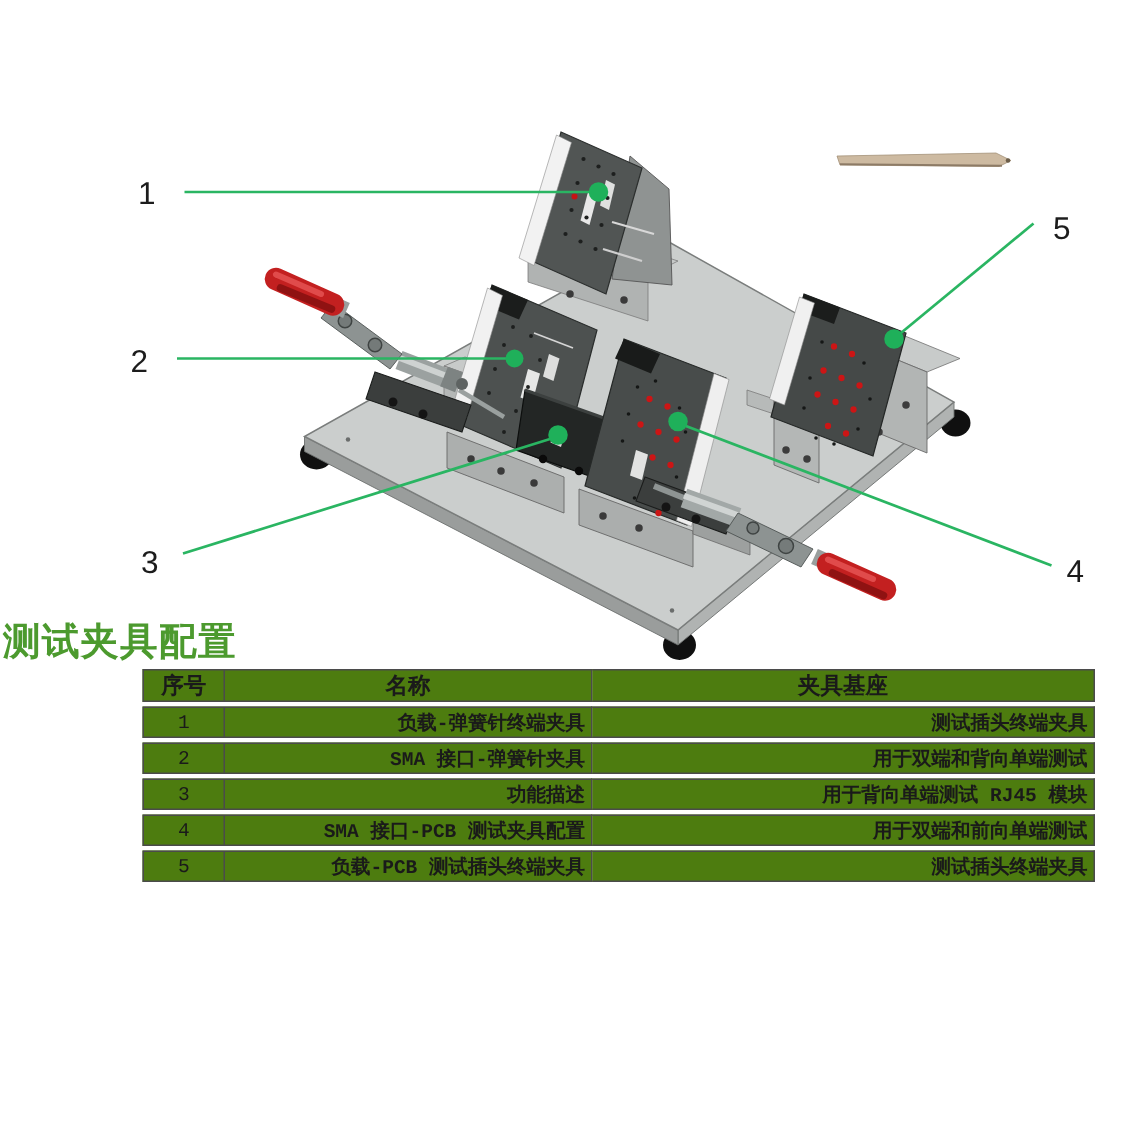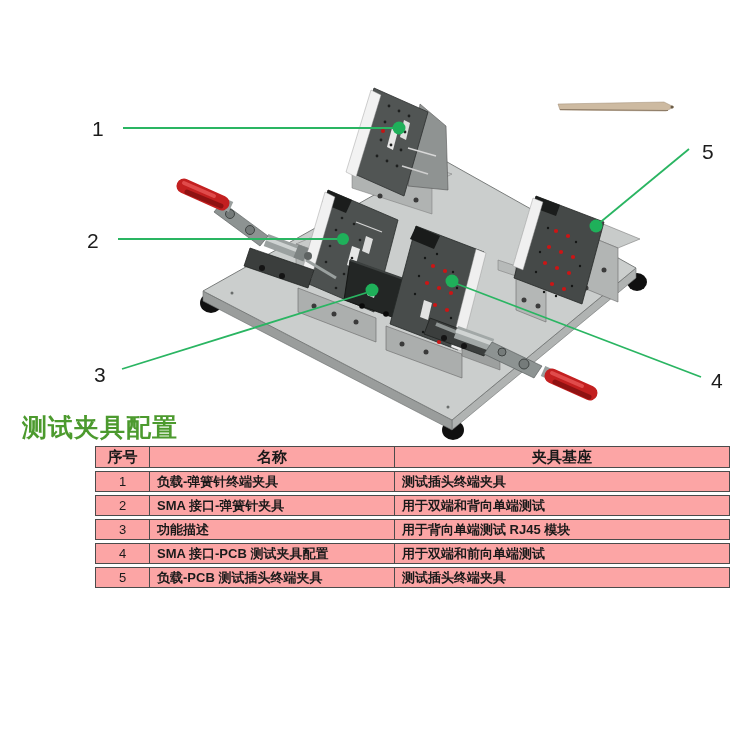--- a/index.html
+++ b/index.html
@@ -1,28 +1,28 @@
 <!DOCTYPE html>
 <html><head>
 <meta charset="utf-8">
 <style>
   html,body{margin:0;padding:0;background:#ffffff;}
   body{width:750px;height:750px;position:relative;overflow:hidden;
        font-family:"Liberation Sans","DejaVu Sans",sans-serif;}
   .stage{position:absolute;inset:0;}
   svg.diagram{position:absolute;top:0;left:0;display:block;}
-  .fig-title{position:absolute;left:22px;top:411px;font-size:25px;font-weight:bold;
+  .fig-title{position:absolute;left:2px;top:411px;font-size:25px;font-weight:bold;
              letter-spacing:1px;color:#4c9a2e;white-space:nowrap;}
   table.cfg{position:absolute;left:95px;top:443px;width:635px;table-layout:fixed;
             border-collapse:separate;border-spacing:0 3px;color:#1a1a1a;}
   table.cfg th,table.cfg td{border:1px solid #4b4b4b;border-left:none;vertical-align:middle;
-            overflow:hidden;white-space:nowrap;background:#fca5a5;}
+            overflow:hidden;white-space:nowrap;background:#4d7c0f;font-family:Liberation Mono, monospace;}
   table.cfg th:first-child,table.cfg td:first-child{border-left:1px solid #4b4b4b;}
   table.cfg th{height:20px;font-size:15px;font-weight:700;text-align:center;padding:0 4px;}
-  table.cfg td{height:19px;font-size:13px;font-weight:600;padding:0 16px 0 7px;text-align:left;}
+  table.cfg td{height:19px;font-size:13px;font-weight:600;padding:0 4px 0 7px;text-align:right;}
   table.cfg td.num{text-align:center;padding:0;font-weight:400;}
   .callout-num{font-size:21px;fill:#1c1c1c;}
 </style>
 </head>
 <body>
 
 <div class="stage">
 
   <svg class="diagram" width="750" height="445" viewBox="0 0 750 445">
 

